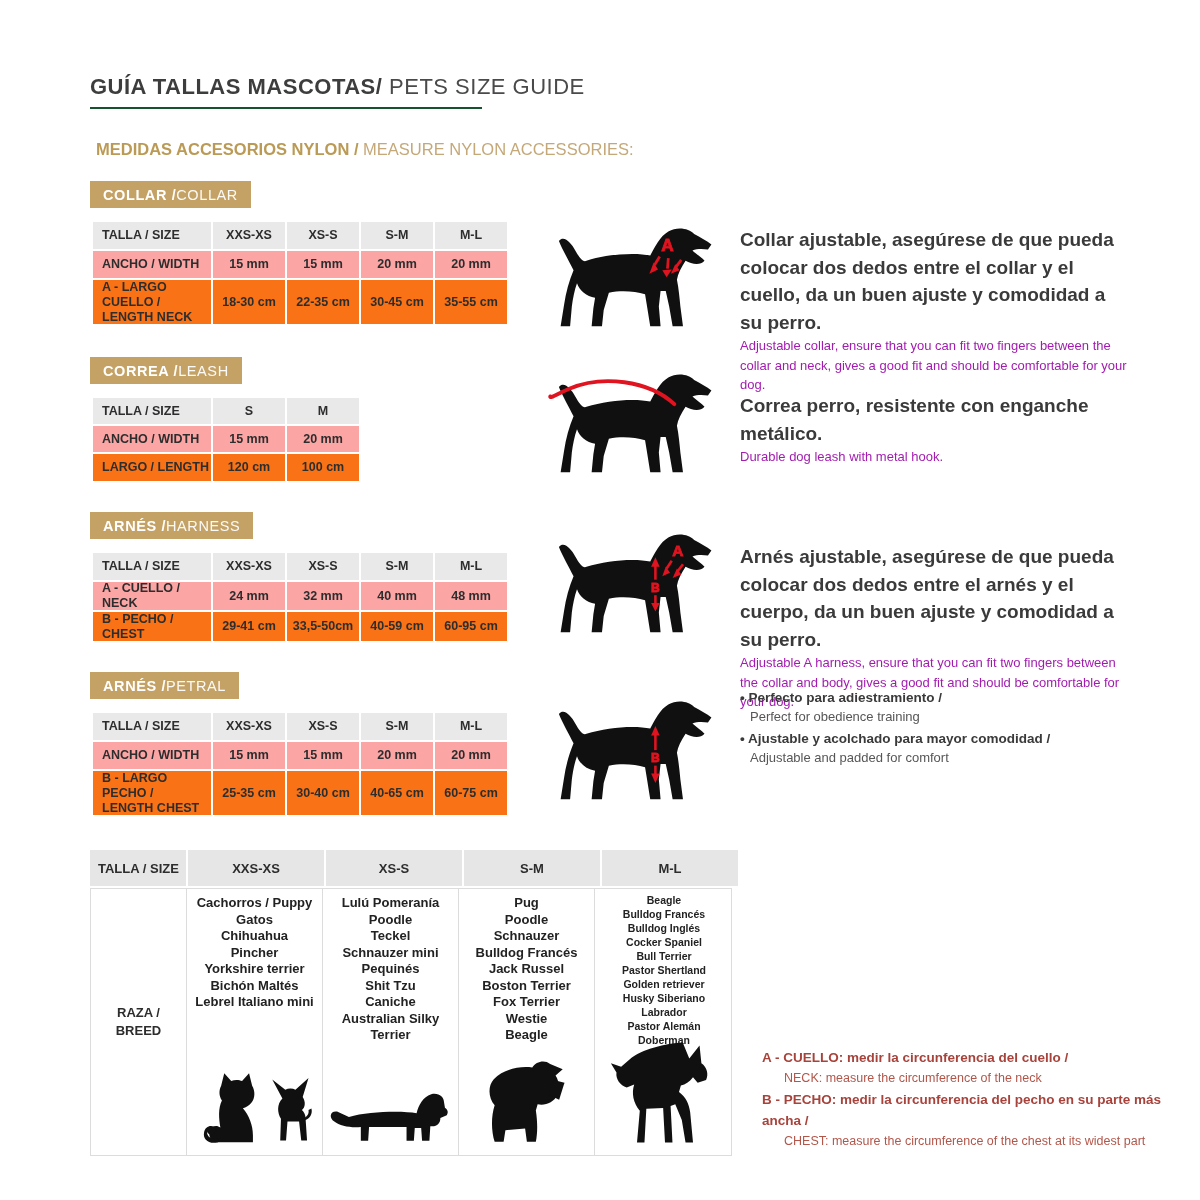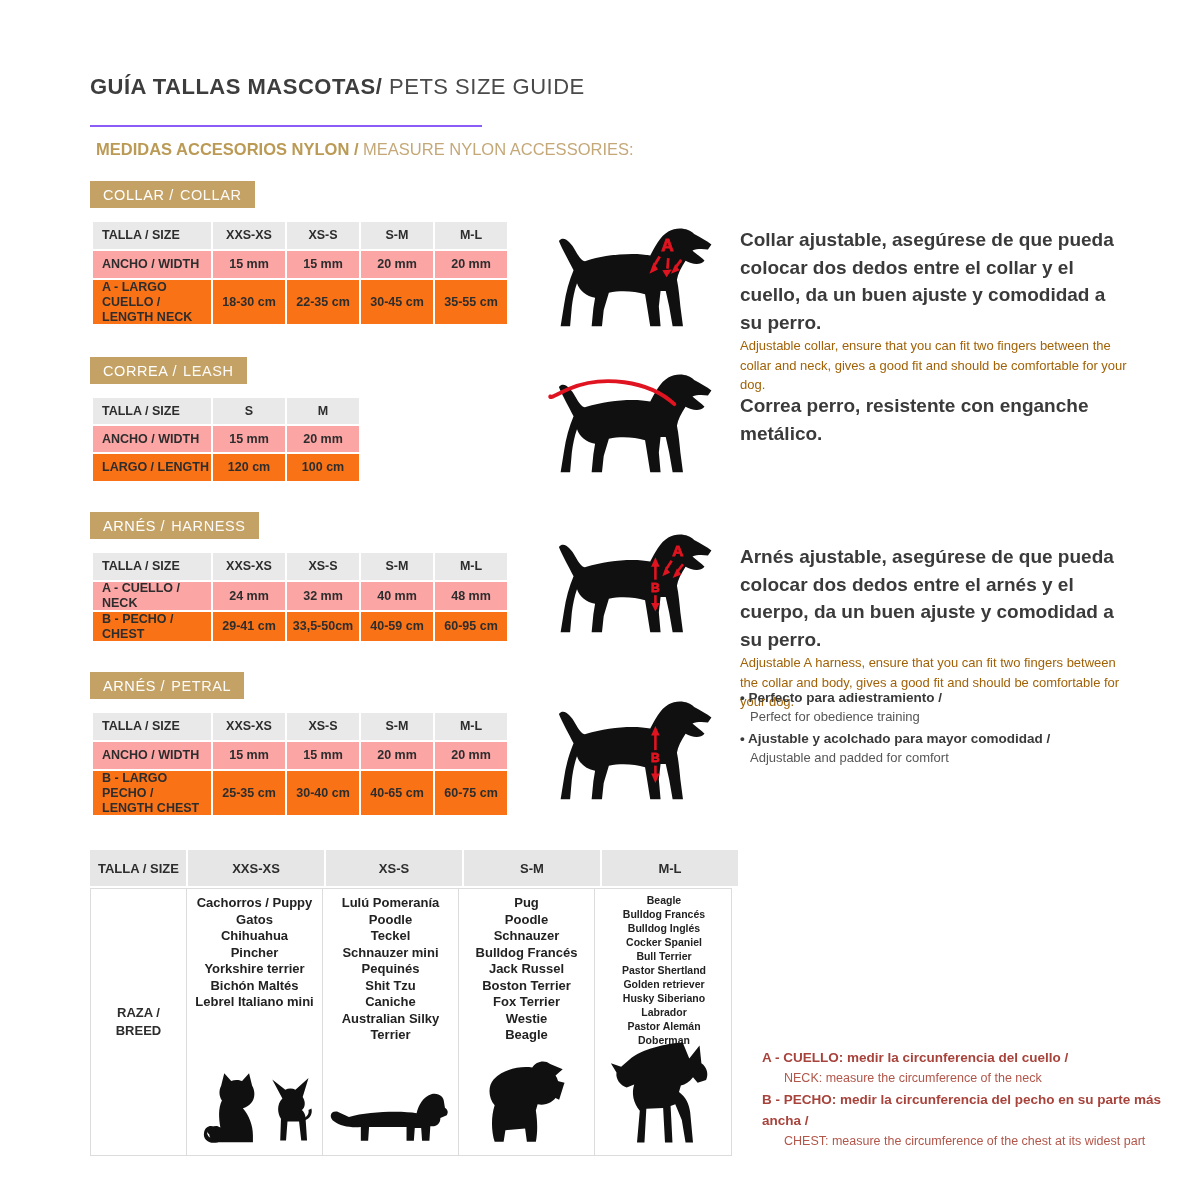--- a/index.html
+++ b/index.html
@@ -5,32 +5,32 @@
   * { margin:0; padding:0; box-sizing:border-box; }
   html,body { background:#ffffff; }
   .page {
     position:relative; width:1200px; height:1200px; background:#ffffff;
     font-family:"Liberation Sans","DejaVu Sans",sans-serif; overflow:hidden;
   }
 
   
   .title { position:absolute; left:90px; top:74px; width:392px;
     font-size:22px; letter-spacing:.5px; color:#3d3d3d;
-    padding-bottom:25px; border-bottom:2px solid #8b5cf6; white-space:nowrap; }
+    padding-bottom:7px; border-bottom:2px solid #14532d; white-space:nowrap; }
   .title .bd { font-weight:700; }
   .title .lt { font-weight:400; color:#4a4a4a; }
   .subtitle { position:absolute; left:96px; top:140px; font-size:16.5px; white-space:nowrap; }
   .subtitle .bd { font-weight:700; color:#bb9a55; }
   .subtitle .lt { font-weight:400; color:#c5a878; }
 
   
   .badge { position:absolute; left:90px; height:27px; background:#c4a164;
     color:#fff; display:inline-flex; align-items:center; padding:0 13px;
     font-size:14.5px; letter-spacing:.6px; white-space:nowrap; }
-  .badge .bd { font-weight:400; margin-right:6px; }
+  .badge .bd { font-weight:700; }
   .badge .lt { font-weight:400; opacity:.95; }
 
   
   .stable { position:absolute; left:93px; display:grid; gap:2px; }
   .t5 { grid-template-columns:118px 72px 72px 72px 72px; }
   .t3 { grid-template-columns:118px 72px 72px; }
   .rows-collar { grid-template-rows:27px 27px 44px; }
   .rows-correa { grid-template-rows:26px 26px 27px; }
   .rows-harness { grid-template-rows:27px 28px 29px; }
   .rows-petral { grid-template-rows:27px 27px 44px; }
@@ -41,21 +41,21 @@
   .r1 { background:#e9e9e9; } .r2 { background:#fca5a5; } .r3 { background:#f97316; }
 
   
   .dogfig { position:absolute; width:176px; height:112px; }
   .dogfig svg { width:100%; height:100%; }
   .mk-letter { font-family:"Liberation Sans",sans-serif; font-weight:700; fill:#e01420; }
 
   
   .desc { position:absolute; left:740px; width:388px; }
   .desc .b { font-weight:700; color:#3a3a3a; font-size:19px; line-height:1.45; }
-  .desc .l { font-weight:400; color:#a16207; font-size:13px; line-height:1.5; }
+  .desc .l { font-weight:400; color:#a21caf; font-size:13px; line-height:1.5; }
   .bullets { position:absolute; left:740px; width:390px; }
   .bullet { margin-bottom:3px; }
   .bullet .b { font-weight:700; color:#3a3a3a; font-size:13.5px; line-height:1.45; }
   .bullet .b::before { content:"• "; }
   .bullet .l { font-weight:400; color:#565656; font-size:13px; line-height:1.45; padding-left:10px; }
 
   
   .bt-head { position:absolute; left:90px; top:850px; display:grid;
     grid-template-columns:96px 136px 136px 136px 136px; gap:2px; }
   .bt-head .c { background:#e6e6e6; height:36px; display:flex; align-items:center;
@@ -155,20 +155,21 @@
     <div class="c r3">100 cm</div>
   </div>
   <div class="dogfig" style="left:545px;top:368px">
     <svg viewBox="0 0 200 130">
       <use href="#dog-sil" fill="#101010"></use>
       <path d="M148,42 C118,14 64,8 26,24 C12,30 3,36 4,33" stroke="#e01420" stroke-width="4.5" fill="none" stroke-linecap="round"></path>
     </svg>
   </div>
   <div class="desc" style="top:392px">
     <div class="b">Correa perro, resistente con enganche metálico.</div>
+    <div class="l">Durable dog leash with metal hook.</div>
   </div>
 
   <div class="badge" style="top:512px">
     <span class="bd">ARNÉS /</span>
     <span class="lt">HARNESS</span>
   </div>
   <div class="stable t5 rows-harness" style="top:553px">
     <div class="c lab r1">TALLA / SIZE</div>
     <div class="c r1">XXS-XS</div>
     <div class="c r1">XS-S</div>

